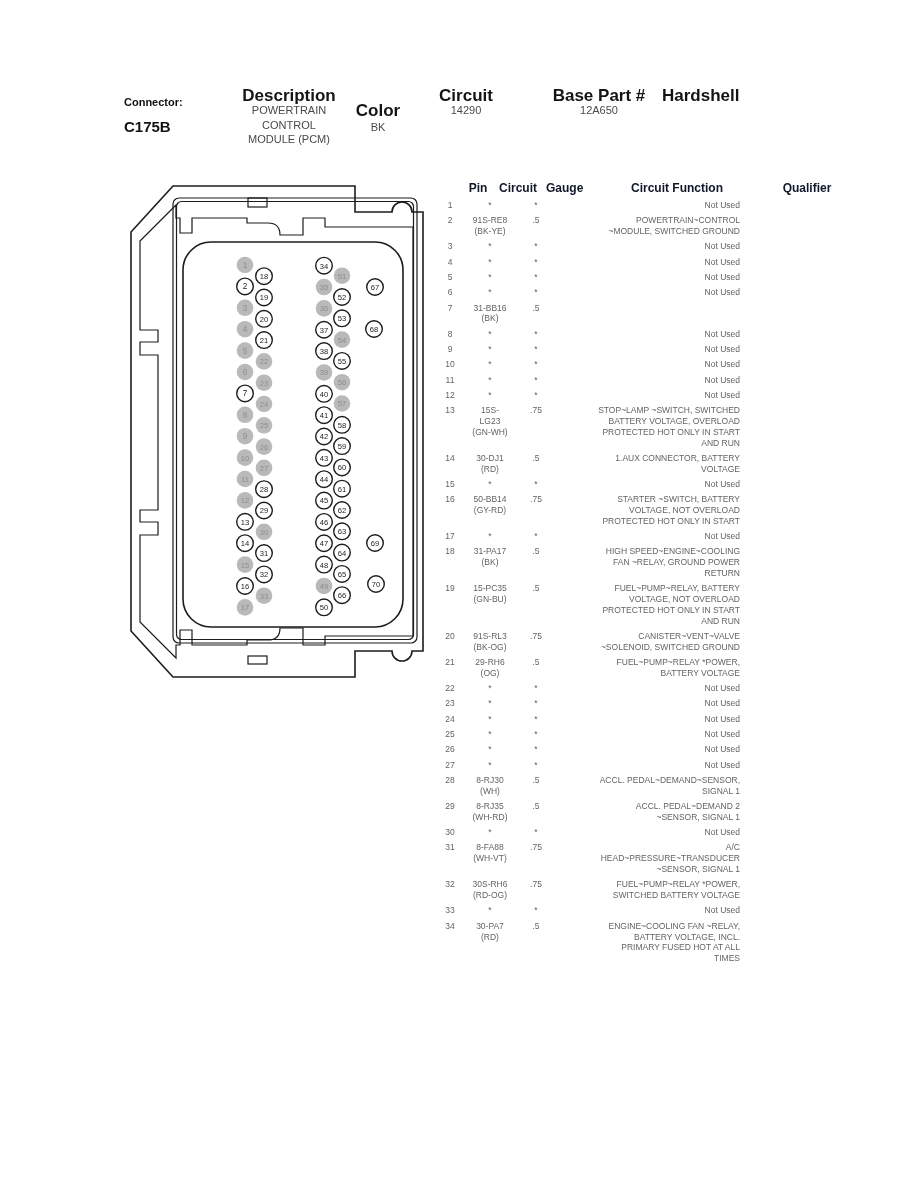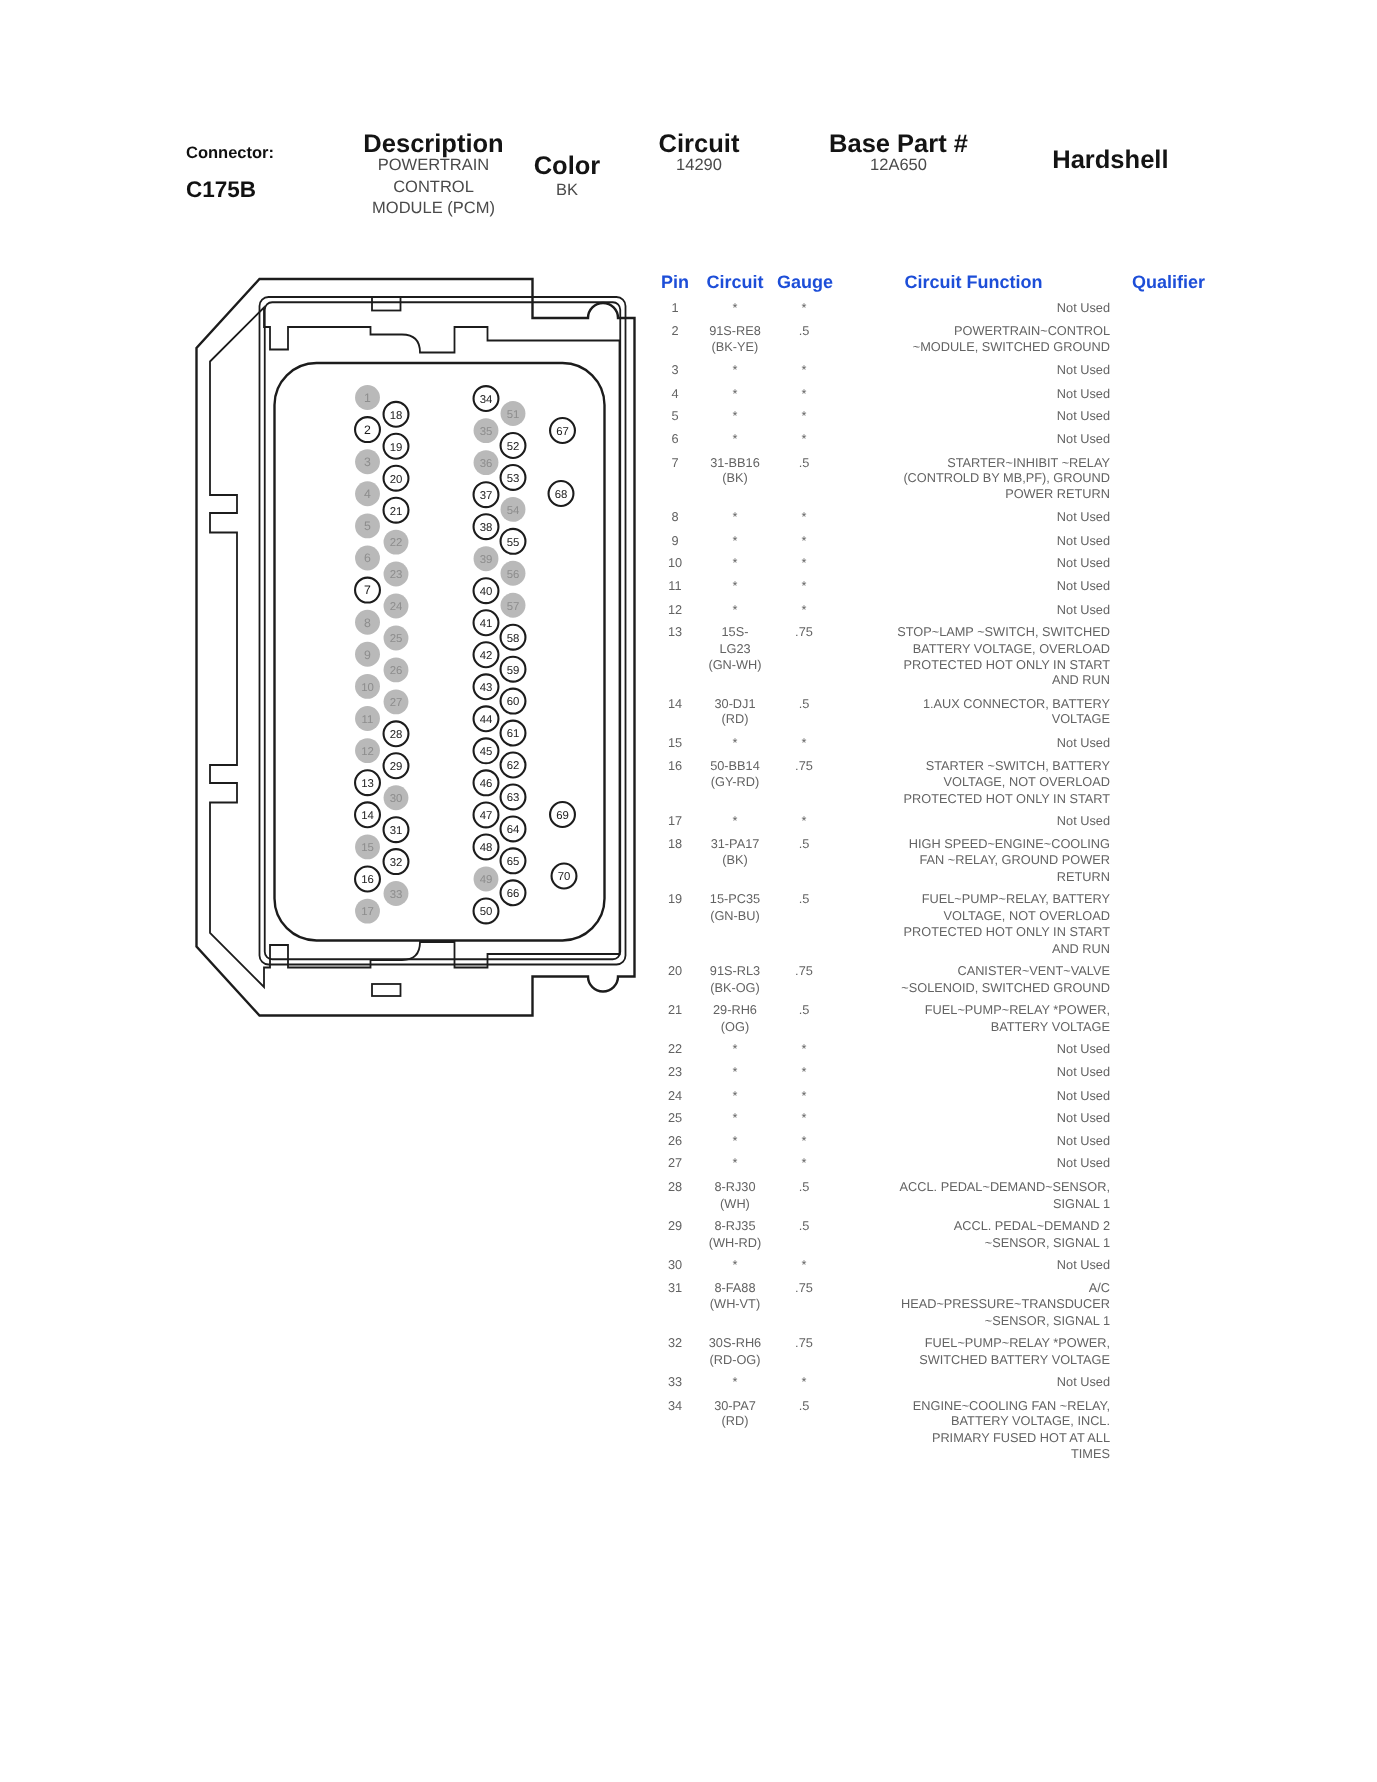--- a/index.html
+++ b/index.html
@@ -11,26 +11,26 @@
   .connector-label{position:absolute;left:124px;top:96px;font-weight:bold;font-size:11px;color:#111;}
   .connector-id{position:absolute;left:124px;top:118px;font-weight:bold;font-size:15px;color:#111;}
   .desc-label{left:229px;top:86px;width:120px;text-align:center;}
   .desc-value{left:229px;top:103px;width:120px;text-align:center;line-height:14.5px;}
   .color-label{left:348px;top:101px;width:60px;text-align:center;}
   .color-value{left:348px;top:121px;width:60px;text-align:center;}
   .harness-label{left:421px;top:86px;width:90px;text-align:center;}
   .harness-value{left:421px;top:104px;width:90px;text-align:center;}
   .basepart-label{left:549px;top:86px;width:100px;text-align:center;}
   .basepart-value{left:549px;top:104px;width:100px;text-align:center;}
-  .hardshell-label{left:679px;top:86px;width:100px;text-align:right;margin-top:11px;}
+  .hardshell-label{left:662px;top:86px;width:100px;text-align:left;}
   
   .pin-table{position:absolute;left:438px;top:181px;width:380px;}
   .trow{display:grid;grid-template-columns:24px 48px 36px 182px 70px;column-gap:4px;
         margin-bottom:4.5px;font-size:8.5px;line-height:10.8px;color:#636363;}
-  .thead{font-weight:bold;font-size:12px;line-height:14px;color:#1d4ed8;margin-bottom:5px;}
+  .thead{font-weight:bold;font-size:12px;line-height:14px;color:#0f172a;margin-bottom:5px;margin-left:28px;}
   .c-pin{text-align:center;}
   .c-cir{text-align:center;white-space:pre-line;}
   .c-gau{text-align:center;}
   .c-fun{text-align:right;white-space:pre-line;}
   .c-qua{text-align:center;}
   
   .connector-svg{position:absolute;left:128px;top:183px;}
   .outline{fill:none;stroke:#1c1c1c;stroke-width:1.6;stroke-linejoin:miter;}
   .outline-thin{fill:none;stroke:#1c1c1c;stroke-width:1.2;stroke-linejoin:miter;}
   .pin-text{font-family:"Liberation Sans",sans-serif;}
@@ -268,23 +268,20 @@
           <div class="c-cir">*</div>
           <div class="c-gau">*</div>
           <div class="c-fun">Not Used</div>
           <div class="c-qua"></div>
         </div>
         <div class="trow">
           <div class="c-pin">7</div>
           <div class="c-cir">31-BB16
 (BK)</div>
           <div class="c-gau">.5</div>
-          <div class="c-fun">STARTER~INHIBIT ~RELAY
-(CONTROLD BY MB,PF), GROUND
-POWER RETURN</div>
           <div class="c-qua"></div>
         </div>
         <div class="trow">
           <div class="c-pin">8</div>
           <div class="c-cir">*</div>
           <div class="c-gau">*</div>
           <div class="c-fun">Not Used</div>
           <div class="c-qua"></div>
         </div>
         <div class="trow">

